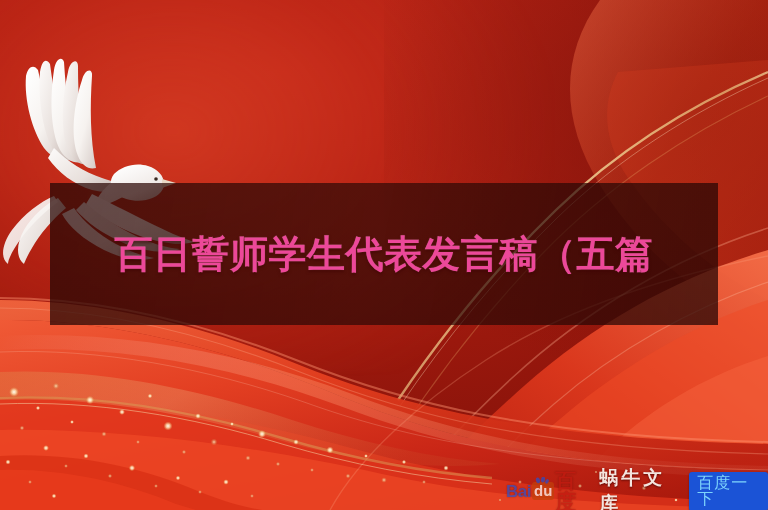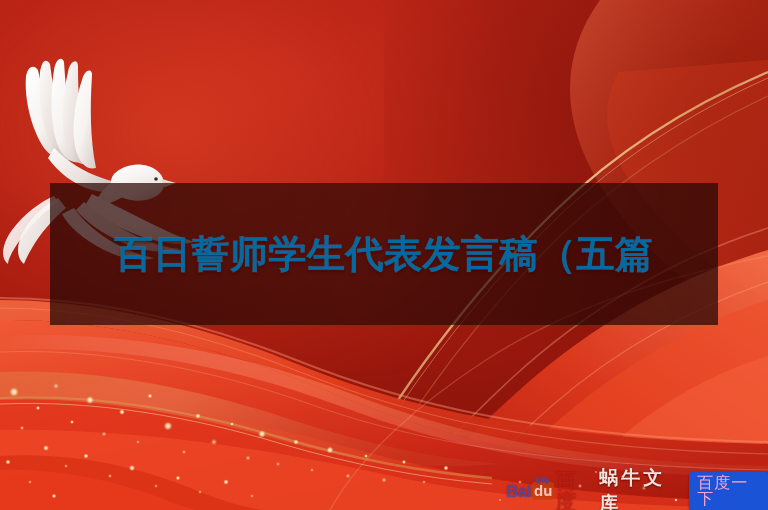--- a/index.html
+++ b/index.html
@@ -75,21 +75,21 @@
   }
 
   .title-text {
     position: absolute;
     left: 50px; top: 183px;
     width: 668px; height: 142px;
     display: flex;
     flex-direction: column;
     align-items: center;
     justify-content: center;
-    color: #0369a1;
+    color: #ec4899;
     font-weight: bold;
     font-size: 38px;
     line-height: 54px;
     letter-spacing: 0.5px;
     text-shadow:
       0 2px 3px rgba(60,0,0,0.55),
       0 0 1px rgba(255,255,255,0.35);
     white-space: nowrap;
   }
   .title-line { display: block; }
@@ -154,21 +154,21 @@
   }
   .wm-brand {
     color: #f4e4de;
     font-size: 19px;
     font-weight: bold;
     letter-spacing: 3px;
     text-shadow: 0 1px 2px rgba(60,0,0,0.7);
   }
   .wm-button {
     background: #1b53d6;
-    color: #f9a8d4;
+    color: #7dd3fc;
     font-size: 16px;
     font-weight: normal;
     letter-spacing: 1px;
     padding: 3px 8px 4px 8px;
     border-radius: 3px;
     line-height: 1;
     box-shadow: 0 1px 2px rgba(0,0,0,0.4);
   }
 </style>
 </head>

